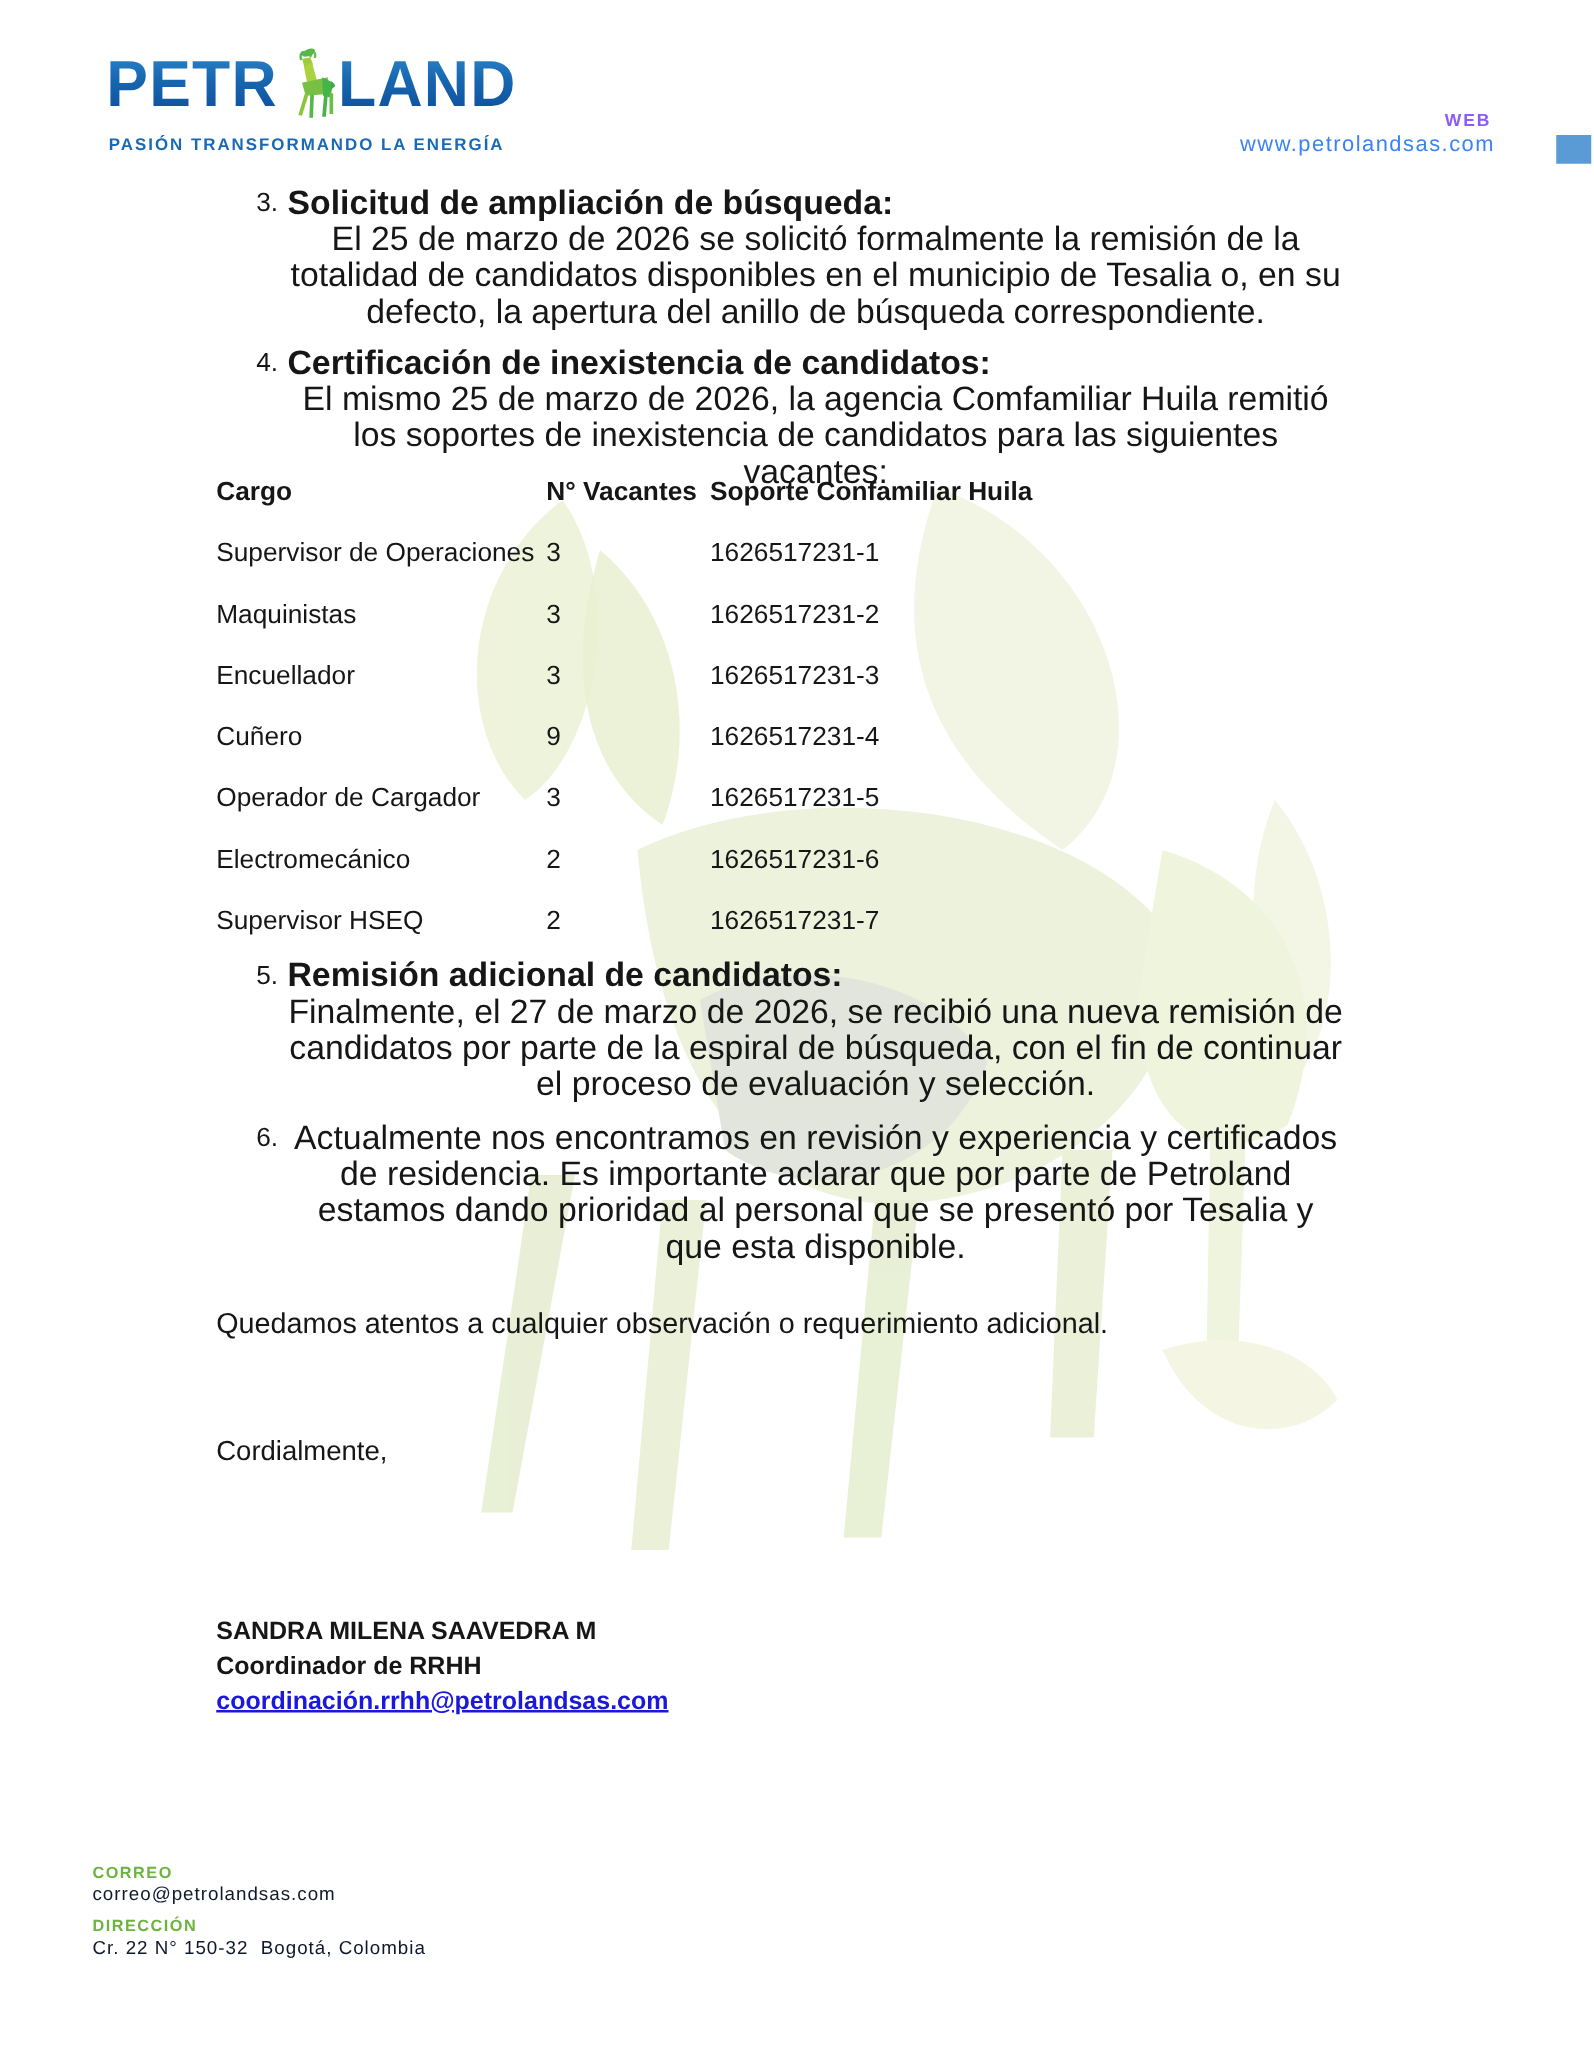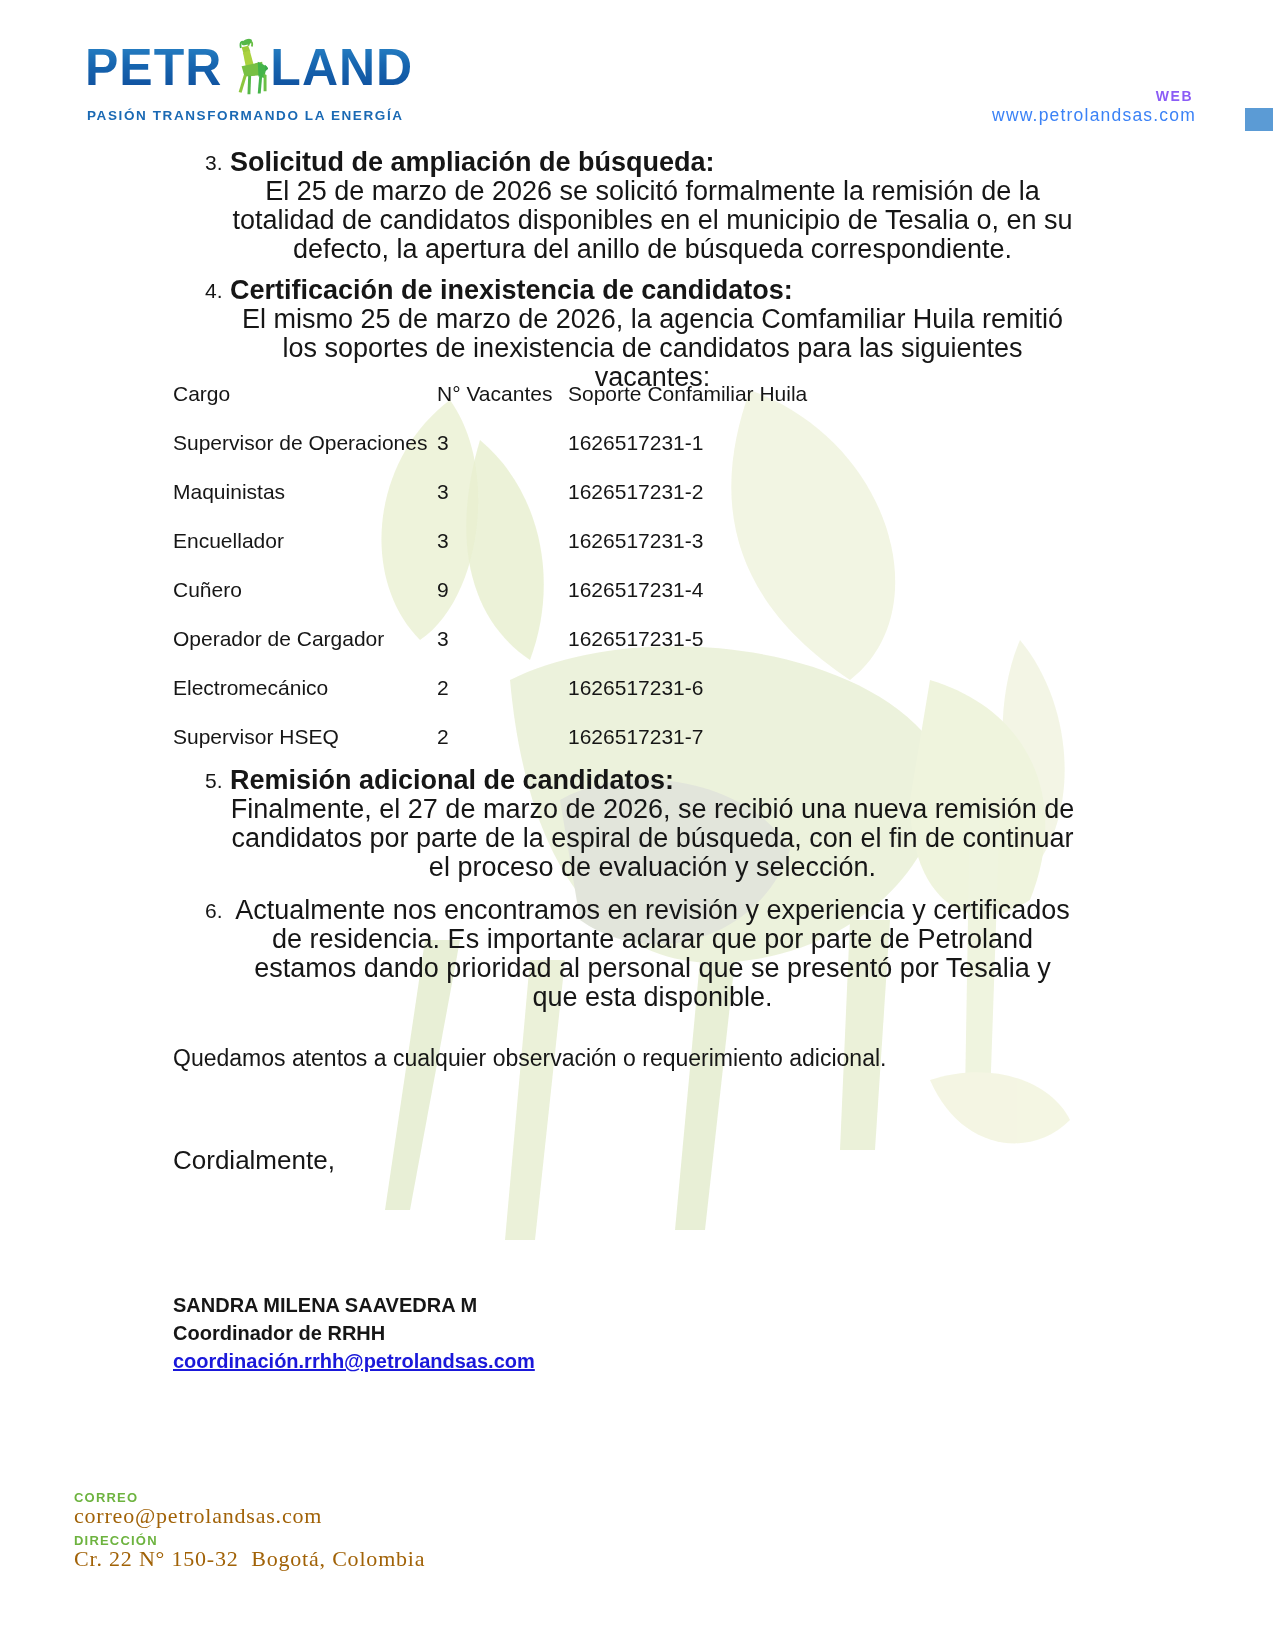--- a/index.html
+++ b/index.html
@@ -38,33 +38,33 @@
   .blue-square{position:absolute;left:1245px;top:108px;width:28px;height:23px;background:#5b9bd5;}
   
   .list-item{position:absolute;left:205px;width:878px;}
   .li-number{position:absolute;left:0;top:0;font-size:21px;line-height:29px;}
   .li-content{margin-left:25px;font-size:27px;line-height:29px;}
   .li-title{font-weight:700;}
   .li-body{max-width:845px;text-align:center;}
   
   .vac-table{position:absolute;left:173px;top:381px;width:910px;}
   .t-row{display:grid;grid-template-columns:264px 131px 420px;height:49px;align-items:start;font-size:21px;line-height:25px;}
-  .t-head{font-weight:400;}
+  .t-head{font-weight:700;}
   
   .attentive{position:absolute;left:173px;top:1044px;font-size:23px;line-height:29px;}
-  .salutation{position:absolute;left:173px;top:1146px;font-size:26px;line-height:29px;}
+  .salutation{position:absolute;left:173px;top:1146px;font-size:22px;line-height:29px;}
   
   .signature{position:absolute;left:173px;top:1291px;font-size:20px;line-height:28px;}
   .sig-name,.sig-role{font-weight:700;}
   .sig-email{font-weight:700;color:#1a18da;text-decoration:underline;cursor:pointer;}
   
   .footer{position:absolute;left:74px;top:1490px;}
   .f-section{margin-bottom:7px;}
   .f-label{font-size:13px;font-weight:700;letter-spacing:1.2px;color:#6db33f;line-height:16px;}
-  .f-value{font-size:22px;color:#a16207;letter-spacing:0.8px;line-height:20px;white-space:pre-wrap;font-family:Liberation Serif, serif;}
+  .f-value{font-size:15px;color:#0f172a;letter-spacing:0.8px;line-height:20px;white-space:pre-wrap;}
 </style>
 </head>
 <body>
 
 <div class="page">
 
   <svg class="watermark" viewBox="0 0 760 860" aria-hidden="true">
     <g opacity="0.9">
       <path d="M120 20 C40 80 30 200 90 260 C150 220 170 90 120 20 Z" fill="#edf2d8"></path>
       <path d="M150 60 C120 160 140 240 200 280 C230 200 210 110 150 60 Z" fill="#e6eecd" opacity="0.85"></path>

